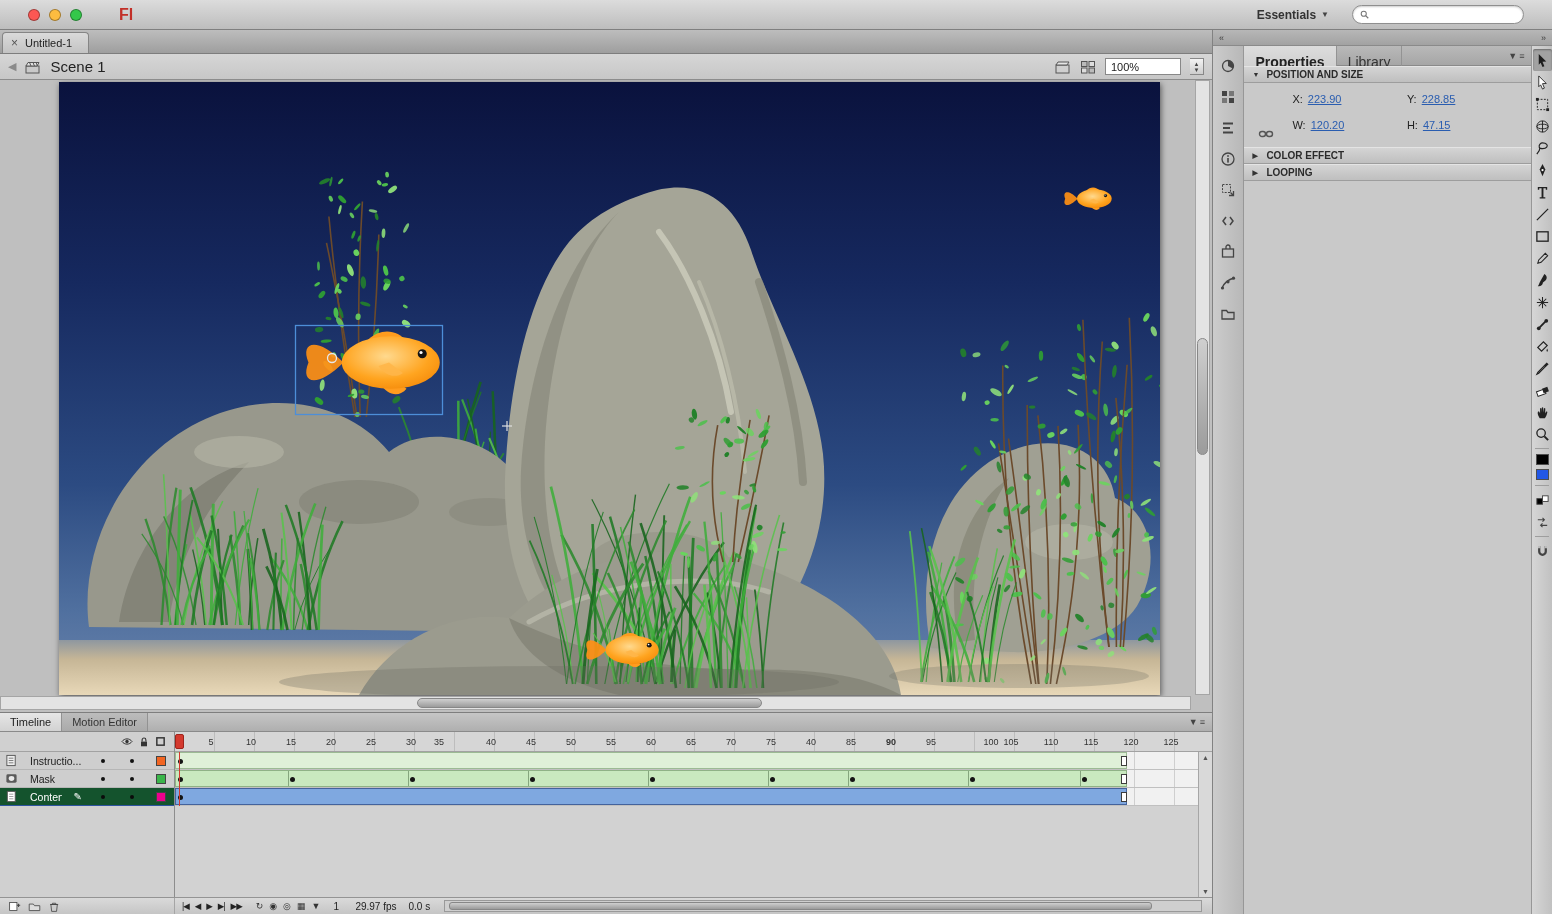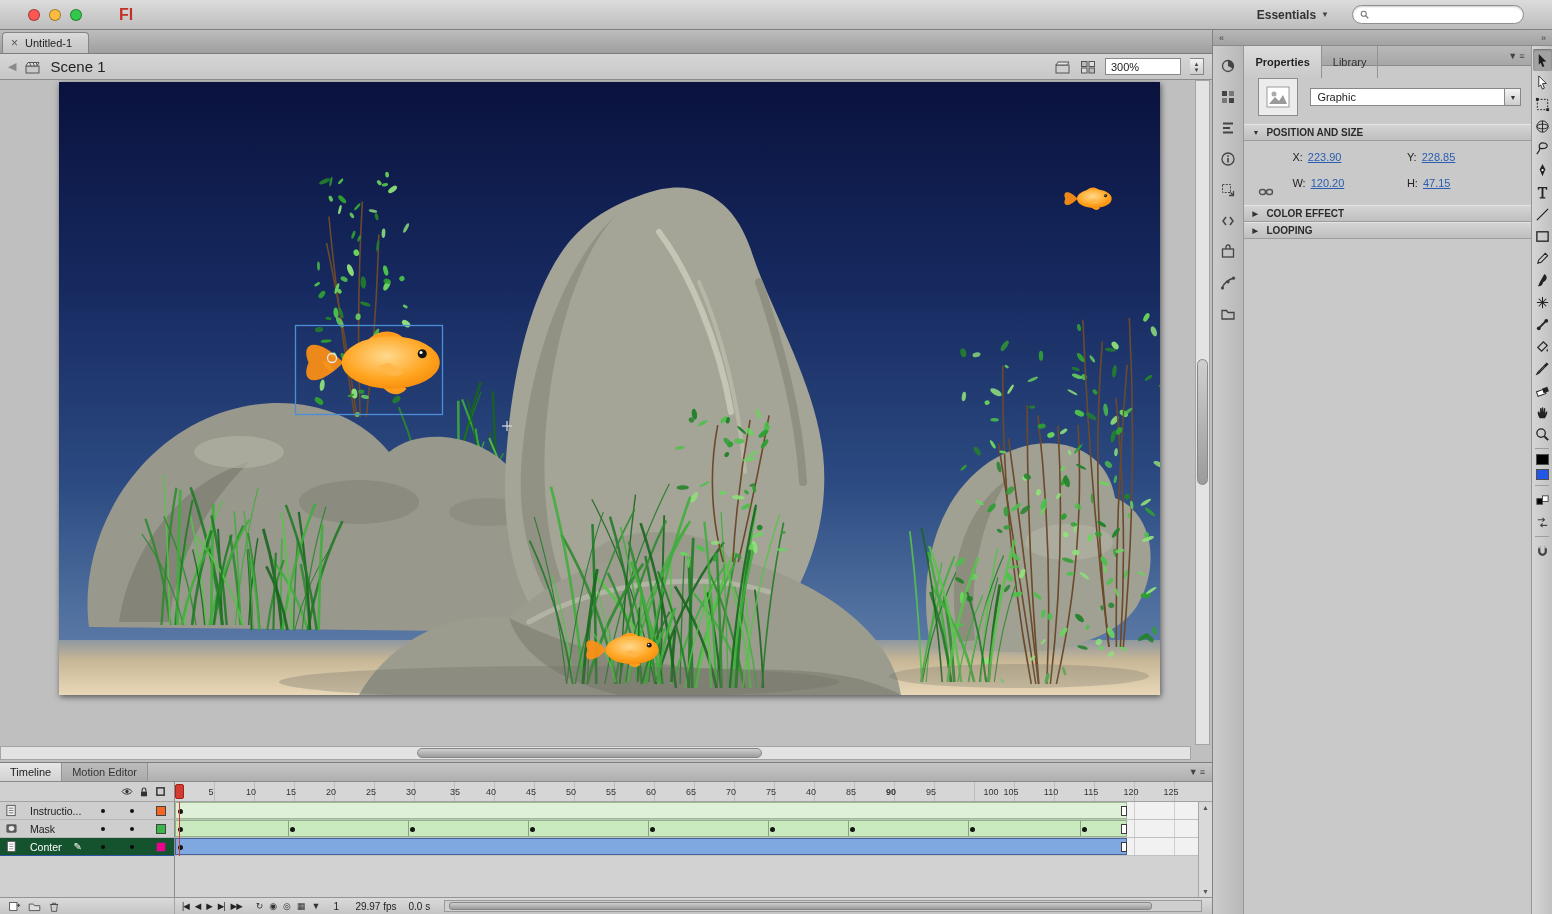--- a/index.html
+++ b/index.html
@@ -36,21 +36,21 @@
   .zoom-stepper{width:14px;height:17px;background:linear-gradient(#f3f3f3,#cdcdcd);border:1px solid #888;border-left:none;display:flex;flex-direction:column;align-items:center;justify-content:center;font-size:6px;line-height:6px;color:#444;}
 
   
   #stage-wrap{flex:1;position:relative;background:#bfbfbf;overflow:hidden;}
   #stage-canvas{position:absolute;left:59px;top:2px;width:1101px;height:613px;box-shadow:1px 2px 6px rgba(0,0,0,.55);background:#0a123d;}
   .vscroll{position:absolute;right:2px;top:0;bottom:17px;width:15px;background:#e3e3e3;border:1px solid #a5a5a5;}
   .hscroll{position:absolute;left:0;right:21px;bottom:2px;height:14px;background:#e3e3e3;border:1px solid #a5a5a5;}
   .scroll-thumb{position:absolute;background:linear-gradient(#cfcfcf,#9b9b9b);border:1px solid #878787;border-radius:7px;}
 
   
-  #timeline{height:152px;border-top:1px solid #7e7e7e;display:flex;flex-direction:column;background:#d4d4d4;}
+  #timeline{height:202px;border-top:1px solid #7e7e7e;display:flex;flex-direction:column;background:#d4d4d4;}
   .tl-tabs{height:19px;background:linear-gradient(#c6c6c6,#afafaf);border-bottom:1px solid #8a8a8a;display:flex;align-items:stretch;}
   .tl-tab{padding:0 10px;display:flex;align-items:center;font-size:11px;border-right:1px solid #929292;background:linear-gradient(#e6e6e6,#d2d2d2);color:#1d1d1d;}
   .tl-tab.inactive{background:linear-gradient(#bcbcbc,#aaaaaa);color:#333;}
   .panel-menu{margin-left:auto;display:flex;align-items:center;gap:2px;padding:0 7px;color:#444;font-size:9px;}
   .tl-main{flex:1;display:flex;position:relative;overflow:hidden;}
   .tl-left{width:175px;border-right:1px solid #8d8d8d;display:flex;flex-direction:column;background:#d0d0d0;}
   .tl-left-header{height:20px;border-bottom:1px solid #a2a2a2;display:flex;align-items:center;padding-right:5px;}
   .lh-grow{flex:1;}
   .hcell{width:17px;display:flex;align-items:center;justify-content:center;}
   .tl-layer{height:18px;display:flex;align-items:center;border-bottom:1px solid #b6b6b6;padding-left:5px;padding-right:5px;gap:12px;font-size:10.5px;background:#cecece;color:#1c1c1c;}
@@ -89,21 +89,21 @@
 
   
   #right-dock{width:340px;display:flex;flex-direction:column;background:#c6c6c6;border-left:1px solid #828282;}
   .dock-top{height:16px;background:linear-gradient(#b7b7b7,#a2a2a2);border-bottom:1px solid #8a8a8a;display:flex;align-items:center;justify-content:space-between;padding:0 6px;font-size:9px;color:#3e3e3e;}
   .dock-body{flex:1;display:flex;min-height:0;}
   #dock-strip{width:32px;border-right:1px solid #979797;background:linear-gradient(90deg,#cccccc,#b8b8b8);display:flex;flex-direction:column;align-items:center;padding-top:8px;gap:7px;}
   .dock-icon{width:24px;height:24px;display:flex;align-items:center;justify-content:center;border-radius:3px;}
   .dock-icon svg{width:16px;height:16px;}
   #props{width:288px;display:flex;flex-direction:column;background:#c9c9c9;border-right:1px solid #979797;}
   .props-tabs{height:20px;background:linear-gradient(#b9b9b9,#a6a6a6);border-bottom:1px solid #8a8a8a;display:flex;align-items:stretch;}
-  .props-tab{padding:16px 11px;display:flex;align-items:center;font-size:11px;font-weight:bold;color:#222;background:linear-gradient(#dcdcdc,#c9c9c9);border-right:1px solid #939393;}
+  .props-tab{padding:16px 11px;display:flex;align-items:center;font-size:14px;font-weight:bold;color:#222;background:linear-gradient(#dcdcdc,#c9c9c9);border-right:1px solid #939393;}
   .props-tab.inactive{font-weight:normal;background:transparent;color:#333;}
   .props-body{flex:1;overflow:hidden;}
   .sym-row{display:flex;align-items:center;gap:12px;padding:12px 10px 8px 14px;}
   .sym-thumb{width:40px;height:38px;background:#ececec;border:1px solid #8d8d8d;display:flex;align-items:center;justify-content:center;flex:none;}
   .sym-thumb svg{width:24px;height:22px;}
   .sym-select{flex:1;height:18px;display:flex;}
   .sym-field{flex:1;background:#fff;border:1px solid #878787;display:flex;align-items:center;padding:0 6px;font-size:11px;}
   .sym-dd{width:16px;background:linear-gradient(#f4f4f4,#cdcdcd);border:1px solid #878787;border-left:none;display:flex;align-items:center;justify-content:center;font-size:7px;color:#333;}
   .inst-row{display:flex;align-items:center;padding:4px 10px 10px 14px;gap:4px;font-size:11px;}
   .swap-btn{margin-left:auto;height:18px;padding:0 11px;border:1px solid #838383;border-radius:3px;background:linear-gradient(#fcfcfc,#d2d2d2);font-size:10px;display:flex;align-items:center;box-shadow:0 1px 1px rgba(255,255,255,.7) inset;}
@@ -177,21 +177,21 @@
         </span>
         <span class="eb-icon">
           <svg viewBox="0 0 16 14">
               <rect x="1.5" y="1.5" width="5.5" height="5" fill="#bbb" stroke="#555"></rect>
               <rect x="9" y="1.5" width="5.5" height="5" fill="#ddd" stroke="#555"></rect>
               <rect x="1.5" y="8" width="5.5" height="5" fill="#ddd" stroke="#555"></rect>
               <rect x="9" y="8" width="5.5" height="5" fill="#bbb" stroke="#555"></rect>
             </svg>
         </span>
         <span class="zoom-box">
-            <span>300%</span>
+            <span>100%</span>
           </span>
         <span class="zoom-stepper">
             <span>▲</span>
             <span>▼</span>
           </span>
       </div>
 
       <div id="stage-wrap">
         <svg id="stage-canvas" viewBox="0 0 1101 613" preserveAspectRatio="none">
           <defs>
@@ -833,21 +833,21 @@
           </div>
           <div class="tl-frames">
             <div class="tl-ruler" id="tl-ruler">
               <div class="playhead-cap" style="left: 0px;"></div>
             <span class="ruler-num" style="left: 36px;">5</span>
                 <span class="ruler-num" style="left: 76px;">10</span>
                 <span class="ruler-num" style="left: 116px;">15</span>
                 <span class="ruler-num" style="left: 156px;">20</span>
                 <span class="ruler-num" style="left: 196px;">25</span>
                 <span class="ruler-num" style="left: 236px;">30</span>
-                <span class="ruler-num" style="left: 280px;">35</span>
+                <span class="ruler-num" style="left: 264px;">35</span>
                 <span class="ruler-num" style="left: 316px;">40</span>
                 <span class="ruler-num" style="left: 356px;">45</span>
                 <span class="ruler-num" style="left: 396px;">50</span>
                 <span class="ruler-num" style="left: 436px;">55</span>
                 <span class="ruler-num" style="left: 476px;">60</span>
                 <span class="ruler-num" style="left: 516px;">65</span>
                 <span class="ruler-num" style="left: 556px;">70</span>
                 <span class="ruler-num" style="left: 596px;">75</span>
                 <span class="ruler-num" style="left: 636px;">40</span>
                 <span class="ruler-num" style="left: 676px;">85</span>
@@ -1015,35 +1015,20 @@
         <div id="props">
           <div class="props-tabs">
             <div class="props-tab">Properties</div>
             <div class="props-tab inactive">Library</div>
             <div class="panel-menu">
                 <span>▼</span>
                 <span>≡</span>
               </div>
           </div>
           <div class="props-body">
-            <div class="sym-row">
-              <div class="sym-thumb">
-                <svg viewBox="0 0 24 22">
-                    <rect x="1" y="1" width="22" height="20" fill="#fff" stroke="#999"></rect>
-                    <circle cx="8" cy="8" r="2.5" fill="#aaa"></circle>
-                    <path d="M3 18 L9 11 L13 15 L17 9 L21 18 Z" fill="#9a9a9a"></path>
-                  </svg>
-              </div>
-              <div class="sym-select">
-                <div class="sym-field">
-                    <span>Graphic</span>
-                  </div>
-                <div class="sym-dd">▼</div>
-              </div>
-            </div>
             <div class="sec-h">
               <span class="tri">▼</span>
               <span>POSITION AND SIZE</span>
             </div>
             <div class="ps-wrap">
               <div class="ps-row">
                 <span class="ps-pair">
                     <span>X:</span>
                     <span class="ps-val">223.90</span>
                   </span>

